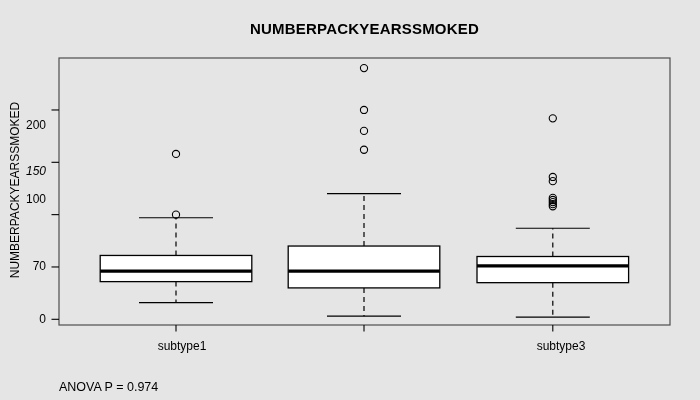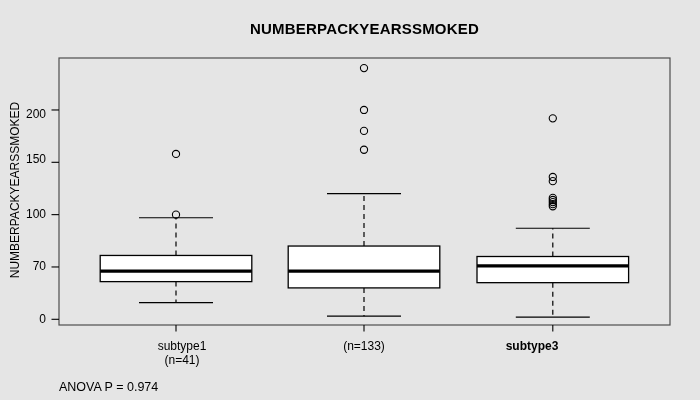--- a/index.html
+++ b/index.html
@@ -109,28 +109,26 @@
         <circle cx="552.8" cy="197.8886" r="3.6" fill="none" stroke="#000000" stroke-width="1.1"></circle>
         <circle cx="552.8" cy="181.1422" r="3.6" fill="none" stroke="#000000" stroke-width="1.1"></circle>
         <circle cx="552.8" cy="176.9556" r="3.6" fill="none" stroke="#000000" stroke-width="1.1"></circle>
         <circle cx="552.8" cy="118.3432" r="3.6" fill="none" stroke="#000000" stroke-width="1.1"></circle>
       </g>
       <line x1="552.8" x2="552.8" y1="325" y2="331.5" stroke="#000000" stroke-width="1.1"></line>
     </svg>
   <div id="labels-layer">
       <div class="y-tick-label" style="top: 312.8px;">0</div>
       <div class="y-tick-label" style="top: 260.467px;">70</div>
-      <div class="y-tick-label" style="top: 208px;">100</div>
-      <div class="y-tick-label" style="top: 153px;">150</div>
-      <div class="y-tick-label" style="top: 108px;">200</div>
+      <div class="y-tick-label" style="top: 193px;">100</div>
+      <div class="y-tick-label" style="top: 165px; font-style: italic;">150</div>
+      <div class="y-tick-label" style="top: 119px;">200</div>
       <div class="x-group-label" style="left: 112px;">
         <div>subtype1</div>
-        <div>(n=41)</div>
       </div>
       <div class="x-group-label" style="left: 294px;">
-        <div>(n=133)</div>
       </div>
-      <div class="x-group-label" style="left: 462px; font-weight: bold;">
+      <div class="x-group-label" style="left: 491px;">
         <div>subtype3</div>
       </div>
     </div>
   <div class="footer-note">ANOVA P = 0.974</div>
 </div>
 
 </body></html>

